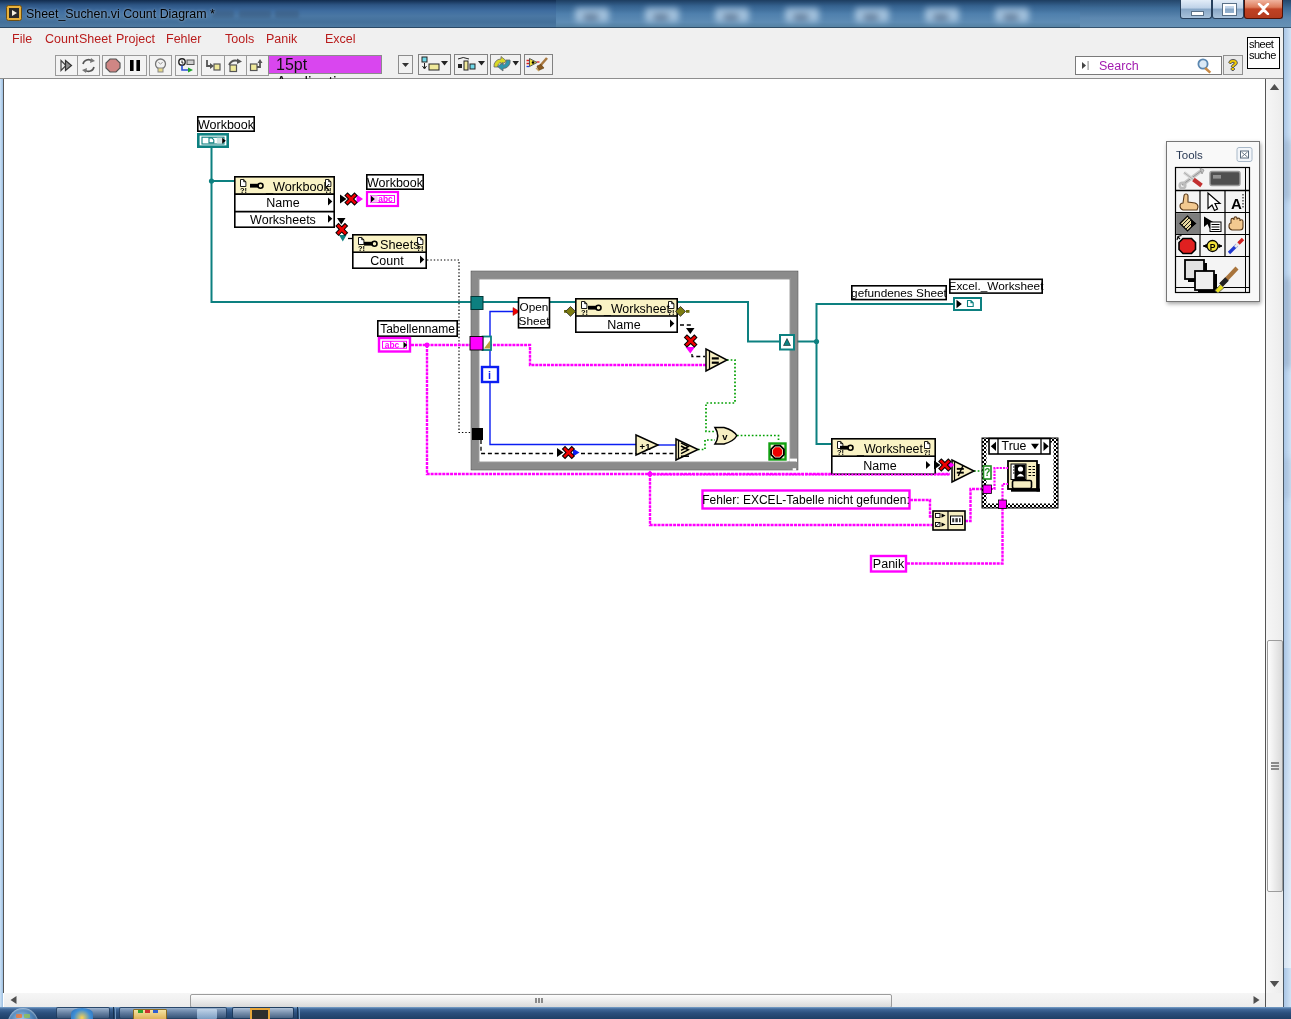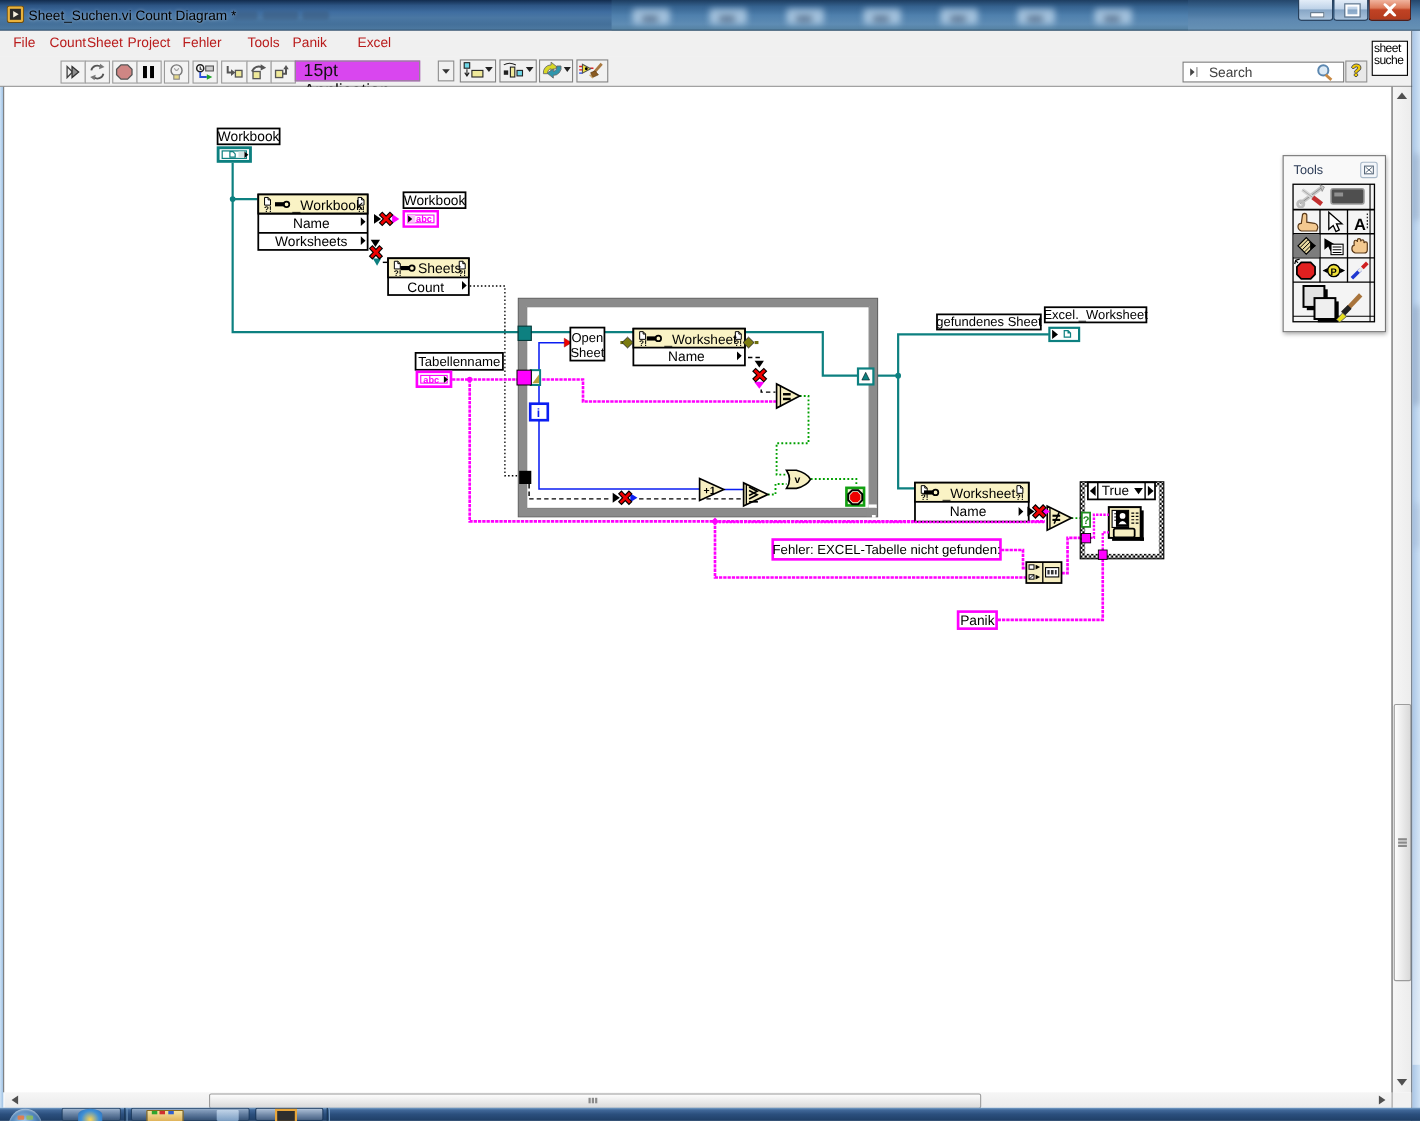--- a/index.html
+++ b/index.html
@@ -193,21 +193,21 @@
         <path d="M12 11 l4 -1.5 3 3.5 -5.5 2.5 z" fill="#8a5a20" stroke="#5a3a10" stroke-width=".6"></path>
         <path d="M11 13 l3 3" stroke="#c8a060" stroke-width="1.2"></path>
       </svg>
   </div>
 
   <div class="abs" style="left:1075px;top:5px;width:147px;height:19px;background:#fff;border:1px solid #7a7a7a;box-sizing:border-box;">
     <svg width="18" height="17" style="position:absolute;left:2px;top:0">
         <path d="M4 5 L8 8.5 L4 12 Z" fill="#444"></path>
         <rect x="9.5" y="4" width="1.2" height="9" fill="#999"></rect>
       </svg>
-    <div class="abs" style="left:23px;top:2px;font-size:12.5px;color:#404040;">Search</div>
+    <div class="abs" style="left:23px;top:2px;font-size:12.5px;color:#a21caf;">Search</div>
     <svg width="20" height="18" style="position:absolute;left:119px;top:0">
         <circle cx="8" cy="7" r="4.6" fill="#dceaf6" stroke="#5b87b0" stroke-width="1.8"></circle>
         <rect x="11" y="10" width="7" height="2.6" transform="rotate(42 11 10)" fill="#c98a45"></rect>
       </svg>
   </div>
 
   <div class="abs" style="left:1223px;top:4px;width:20px;height:20px;background:#e9e9e9;border:1px solid #909090;box-sizing:border-box;text-align:center;">
     <span style="font-size:15px;font-weight:bold;color:#f2cb05;text-shadow:-1px 0 #555,0 1px #555,1px 0 #555,0 -1px #555;line-height:18px;">?</span>
   </div>
 </div>

